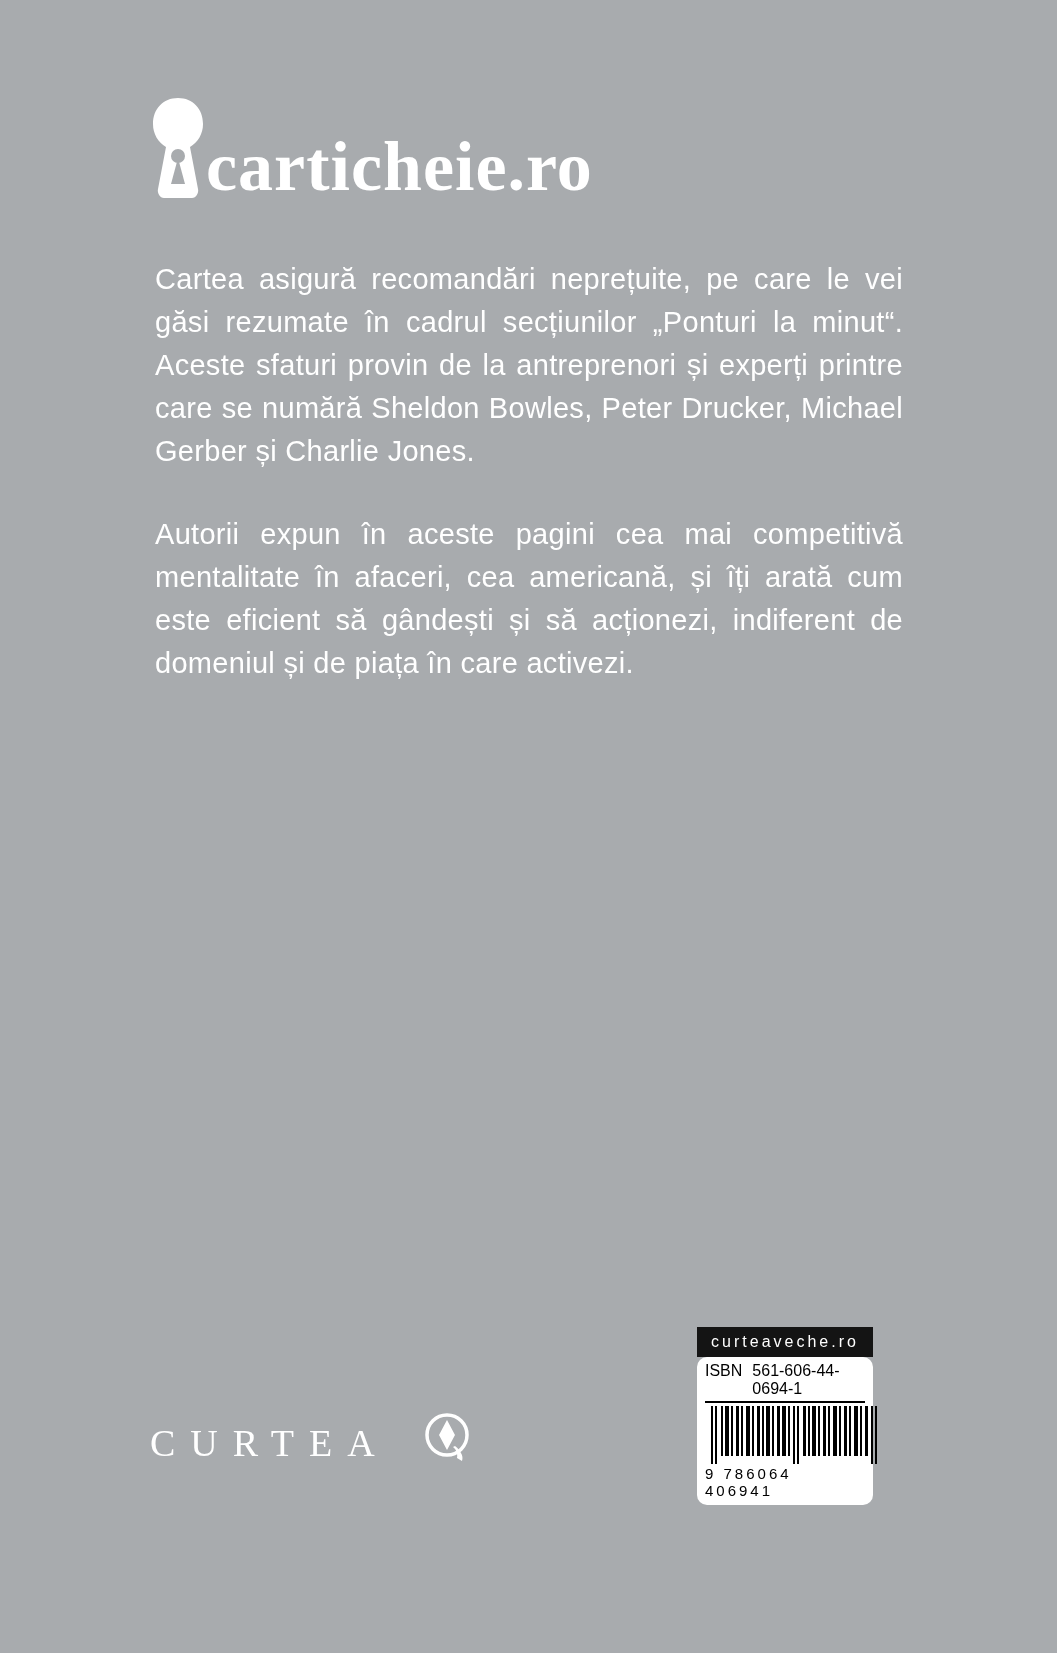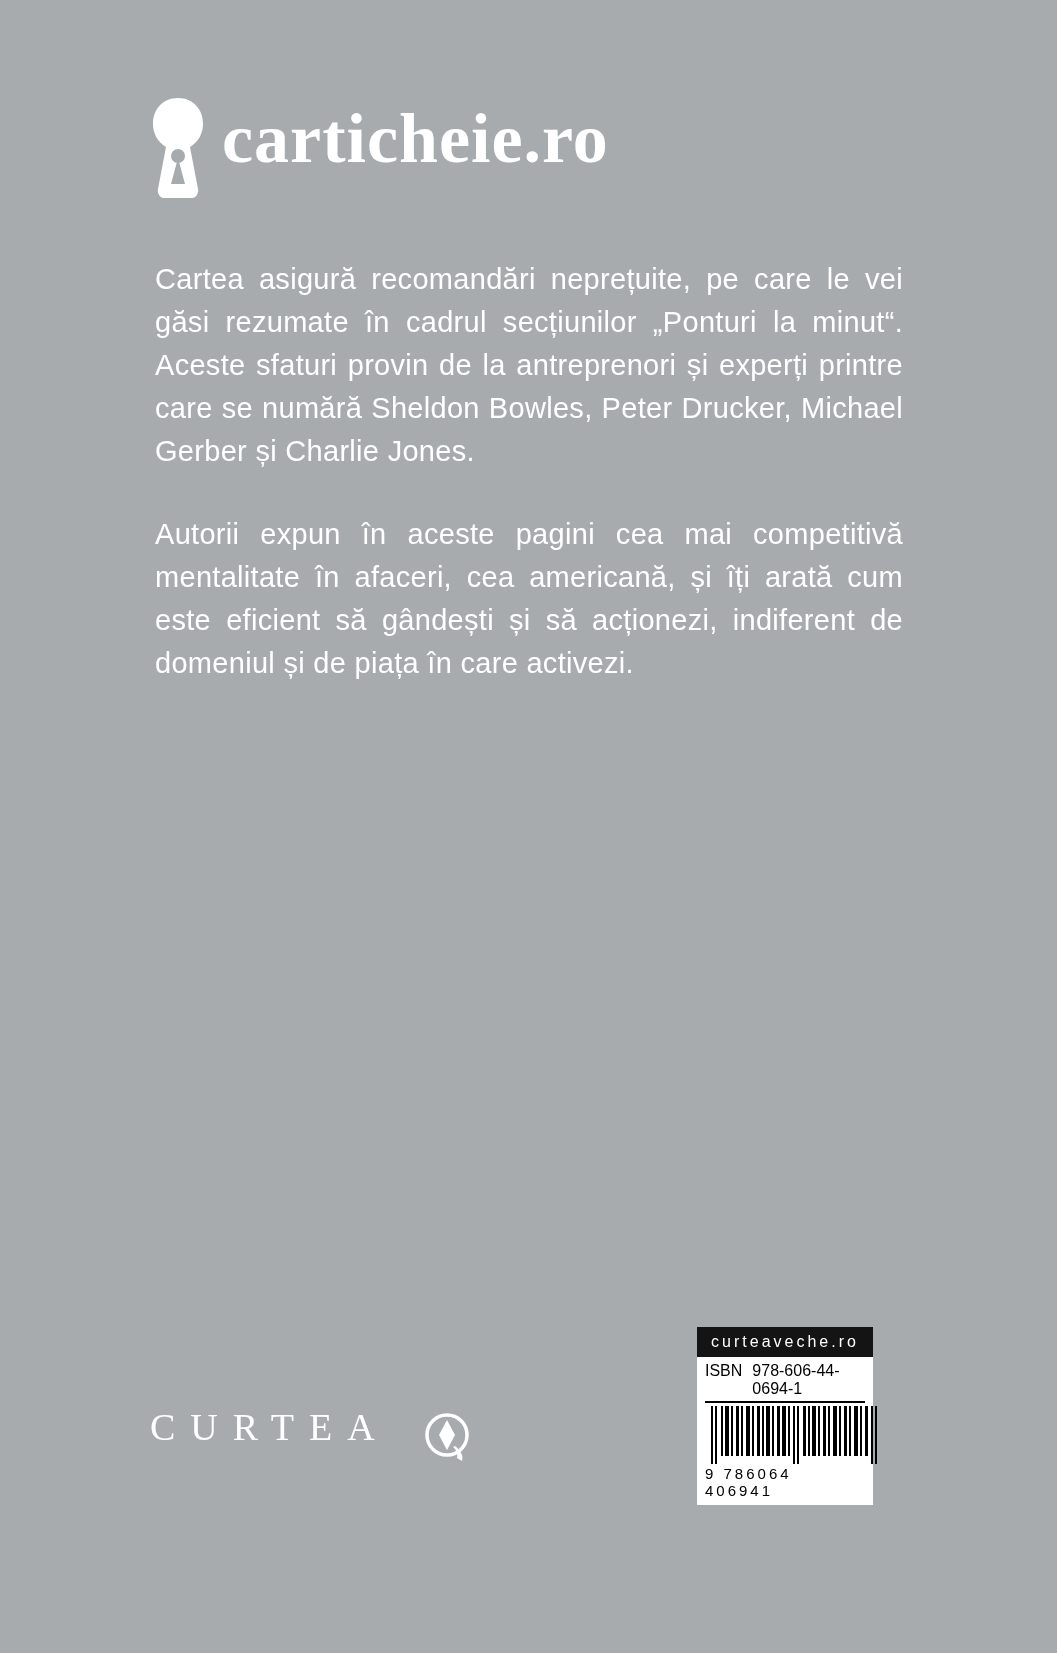--- a/index.html
+++ b/index.html
@@ -12,22 +12,22 @@
     font-family: "Liberation Sans", sans-serif;
     overflow: hidden;
   }
 
   
   .logo {
     position: absolute;
     left: 150px;
     top: 98px;
     display: flex;
-    align-items: flex-start;
-    gap: 16px;
+    align-items: flex-end;
+    gap: 0;
   }
   .logo-text {
     font-family: "Liberation Serif", serif;
     font-weight: bold;
     font-size: 70px;
     letter-spacing: 1px;
     line-height: 1;
     padding-top: 6px;
   }
 
@@ -45,21 +45,21 @@
     letter-spacing: 0.3px;
     text-align: justify;
   }
 
   
   .publisher {
     position: absolute;
     left: 150px;
     top: 1408px;
     display: flex;
-    align-items: flex-start;
+    align-items: flex-end;
     gap: 32px;
     font-family: "Liberation Serif", serif;
     font-size: 38px;
     letter-spacing: 15px;
     line-height: 1;
   }
   .publisher .ornament { display: inline-flex; margin-right: -6px; }
 
   
   .barcode-block {
@@ -74,20 +74,21 @@
     height: 30px;
     line-height: 30px;
     text-align: center;
     font-size: 16px;
     letter-spacing: 3px;
   }
   .isbn-box {
     background: #ffffff;
     color: #000000;
     padding: 5px 8px 6px 8px;
+    border-radius: 10px;
   }
   .isbn-line {
     display: flex;
     justify-content: center;
     gap: 10px;
     font-size: 16px;
     padding-bottom: 3px;
     border-bottom: 2px solid #000;
   }
   .isbn-line .isbn-label { font-weight: normal; }
@@ -130,21 +131,21 @@
         <path d="M33 38 C38 42 42 48 40 53 L35 50 C36 46 34 41 31 39 Z" fill="#ffffff"></path>
       </svg>
     </span>
   </div>
 
   <div class="barcode-block">
     <div class="site-bar">curteaveche.ro</div>
     <div class="isbn-box">
       <div class="isbn-line">
         <span class="isbn-label">ISBN</span>
-        <span class="isbn-value">978-606-44-0694-1</span>
+        <span class="isbn-value">561-606-44-0694-1</span>
       </div>
       <svg class="bars" width="178" height="58" viewBox="0 0 178 58" aria-hidden="true">
         <g fill="#000000">
           <rect x="6" y="0" width="2" height="58"></rect>
           <rect x="10" y="0" width="2" height="58"></rect>
           <rect x="16" y="0" width="2" height="50"></rect>
           <rect x="20" y="0" width="4" height="50"></rect>
           <rect x="26" y="0" width="2" height="50"></rect>
           <rect x="31" y="0" width="3" height="50"></rect>
           <rect x="36" y="0" width="2" height="50"></rect>

